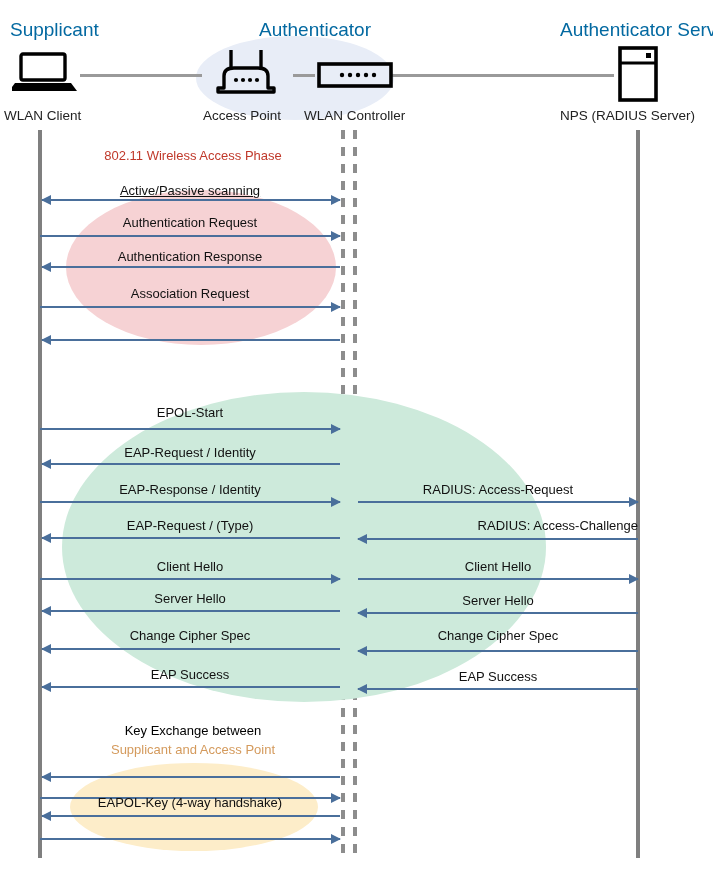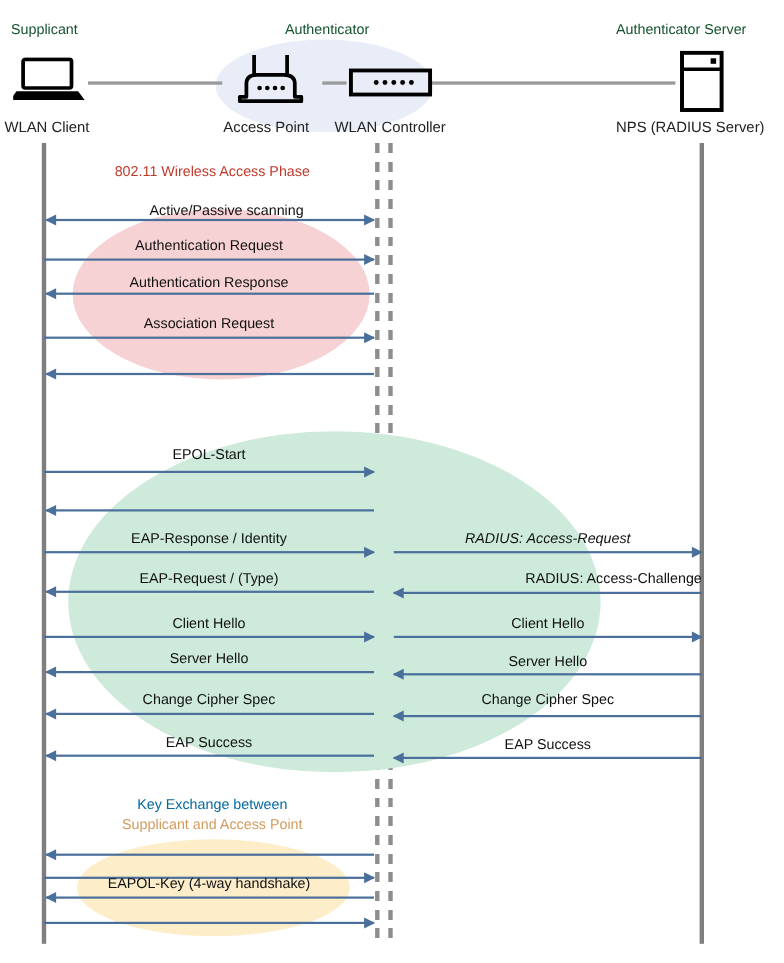--- a/index.html
+++ b/index.html
@@ -8,21 +8,21 @@
     background:#ffffff;
     font-family:"Liberation Sans", sans-serif;
     position:relative;
     overflow:hidden;
     color:#1a1a1a;
   }
   #stage{position:absolute;left:0;top:0;width:713px;height:875px;}
 
   
   .actor-title{
-    position:absolute;font-size:13px;color:#14532d;white-space:nowrap;
+    position:absolute;font-size:19px;color:#0369a1;white-space:nowrap;
   }
   .actor-sub{
     position:absolute;font-size:13.5px;color:#222;white-space:nowrap;
   }
   .blue-blob{
     position:absolute;left:196px;top:36px;width:198px;height:84px;
     background:#e8edf7;border-radius:50%;
   }
   .hwire{position:absolute;height:3px;background:#9a9a9a;}
 
@@ -131,79 +131,80 @@
   <div class="actor-sub" style="left:560px;top:108px;">NPS (RADIUS Server)</div>
 
   <div class="lifeline" style="left:38px;top:130px;height:728px;"></div>
   <div class="lifeline-dashed" style="left:341px;top:130px;height:728px;"></div>
   <div class="lifeline-dashed" style="left:353px;top:130px;height:728px;"></div>
   <div class="lifeline" style="left:636px;top:130px;height:728px;"></div>
 
   <div class="blob blob-pink" style="left:66px;top:190px;width:270px;height:155px;"></div>
   <div class="phase-title" style="left:83px;top:146px;width:220px;color:#c0392b;">802.11 Wireless Access Phase</div>
 
-  <div class="msg-label" style="left:56px;top:183px;width:300px;">Active/Passive scanning</div>
+  <div class="msg-label" style="left:40px;top:183px;width:300px;text-decoration:underline;">Active/Passive scanning</div>
   <div class="arrow both" style="left:42px;top:199px;width:298px;"></div>
 
   <div class="msg-label" style="left:40px;top:215px;width:300px;">Authentication Request</div>
   <div class="arrow right" style="left:40px;top:235px;width:300px;"></div>
 
   <div class="msg-label" style="left:40px;top:249px;width:300px;">Authentication Response</div>
   <div class="arrow left" style="left:42px;top:266px;width:298px;"></div>
 
   <div class="msg-label" style="left:40px;top:286px;width:300px;">Association Request</div>
   <div class="arrow right" style="left:40px;top:306px;width:300px;"></div>
 
   <div class="arrow left" style="left:42px;top:339px;width:298px;"></div>
 
   <div class="blob blob-green" style="left:62px;top:392px;width:484px;height:310px;"></div>
 
   <div class="msg-label" style="left:40px;top:405px;width:300px;">EPOL-Start</div>
   <div class="arrow right" style="left:40px;top:428px;width:300px;"></div>
 
+  <div class="msg-label" style="left:40px;top:445px;width:300px;">EAP-Request / Identity</div>
   <div class="arrow left" style="left:42px;top:463px;width:298px;"></div>
 
   <div class="msg-label" style="left:40px;top:482px;width:300px;">EAP-Response / Identity</div>
   <div class="arrow right" style="left:40px;top:501px;width:300px;"></div>
 
   <div class="msg-label" style="left:40px;top:518px;width:300px;">EAP-Request / (Type)</div>
   <div class="arrow left" style="left:42px;top:537px;width:298px;"></div>
 
   <div class="msg-label" style="left:40px;top:559px;width:300px;">Client Hello</div>
   <div class="arrow right" style="left:40px;top:578px;width:300px;"></div>
 
   <div class="msg-label" style="left:40px;top:591px;width:300px;">Server Hello</div>
   <div class="arrow left" style="left:42px;top:610px;width:298px;"></div>
 
   <div class="msg-label" style="left:40px;top:628px;width:300px;">Change Cipher Spec</div>
   <div class="arrow left" style="left:42px;top:648px;width:298px;"></div>
 
   <div class="msg-label" style="left:40px;top:667px;width:300px;">EAP Success</div>
   <div class="arrow left" style="left:42px;top:686px;width:298px;"></div>
 
-  <div class="msg-label" style="left:358px;top:482px;width:280px;font-style:italic;">RADIUS: Access-Request</div>
+  <div class="msg-label" style="left:358px;top:482px;width:280px;">RADIUS: Access-Request</div>
   <div class="arrow right" style="left:358px;top:501px;width:280px;"></div>
 
   <div class="msg-label" style="left:358px;top:518px;width:280px;text-align:right;">RADIUS: Access-Challenge</div>
   <div class="arrow left" style="left:358px;top:538px;width:280px;"></div>
 
   <div class="msg-label" style="left:358px;top:559px;width:280px;">Client Hello</div>
   <div class="arrow right" style="left:358px;top:578px;width:280px;"></div>
 
   <div class="msg-label" style="left:358px;top:593px;width:280px;">Server Hello</div>
   <div class="arrow left" style="left:358px;top:612px;width:280px;"></div>
 
   <div class="msg-label" style="left:358px;top:628px;width:280px;">Change Cipher Spec</div>
   <div class="arrow left" style="left:358px;top:650px;width:280px;"></div>
 
   <div class="msg-label" style="left:358px;top:669px;width:280px;">EAP Success</div>
   <div class="arrow left" style="left:358px;top:688px;width:280px;"></div>
 
   <div class="blob blob-orange" style="left:70px;top:763px;width:248px;height:88px;"></div>
-  <div class="phase-title" style="left:83px;top:721px;width:220px;color:#0369a1;">Key Exchange between</div>
+  <div class="phase-title" style="left:83px;top:721px;width:220px;color:#000000;">Key Exchange between</div>
   <div class="phase-title" style="left:83px;top:740px;width:220px;color:#d49a5c;">Supplicant and Access Point</div>
 
   <div class="arrow left" style="left:42px;top:776px;width:298px;"></div>
   <div class="arrow right" style="left:40px;top:797px;width:300px;"></div>
 
   <div class="msg-label" style="left:40px;top:795px;width:300px;">EAPOL-Key (4-way handshake)</div>
 
   <div class="arrow left" style="left:42px;top:815px;width:298px;"></div>
   <div class="arrow right" style="left:40px;top:838px;width:300px;"></div>
 

